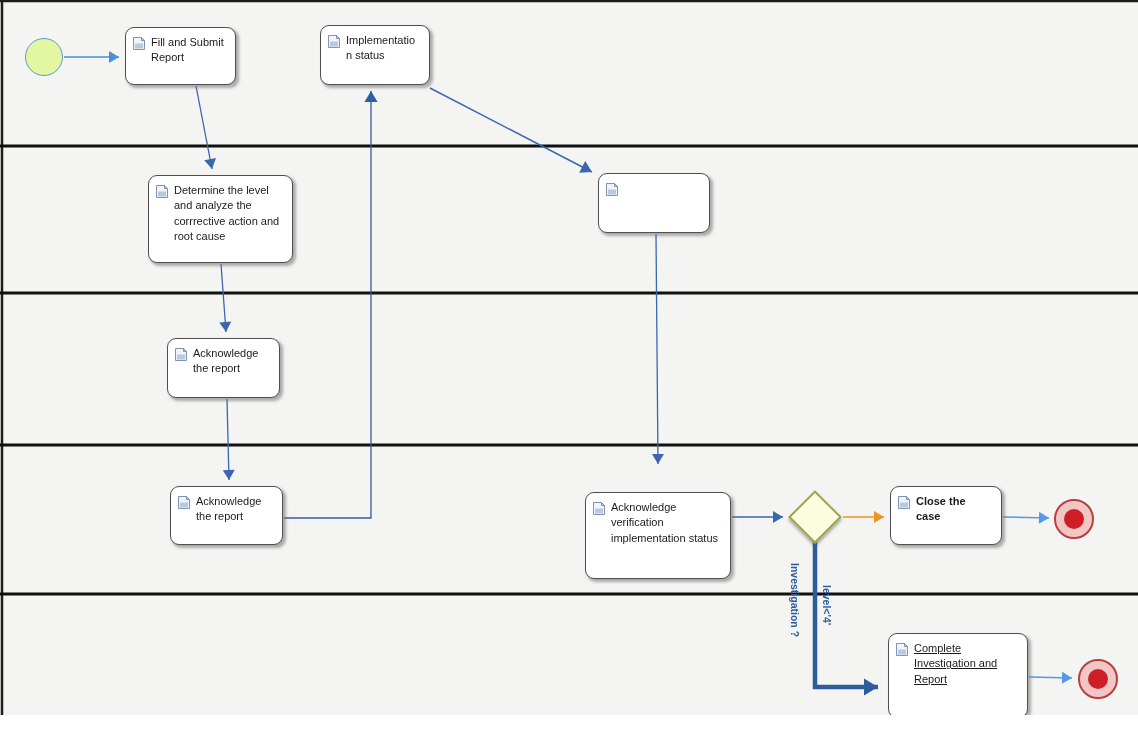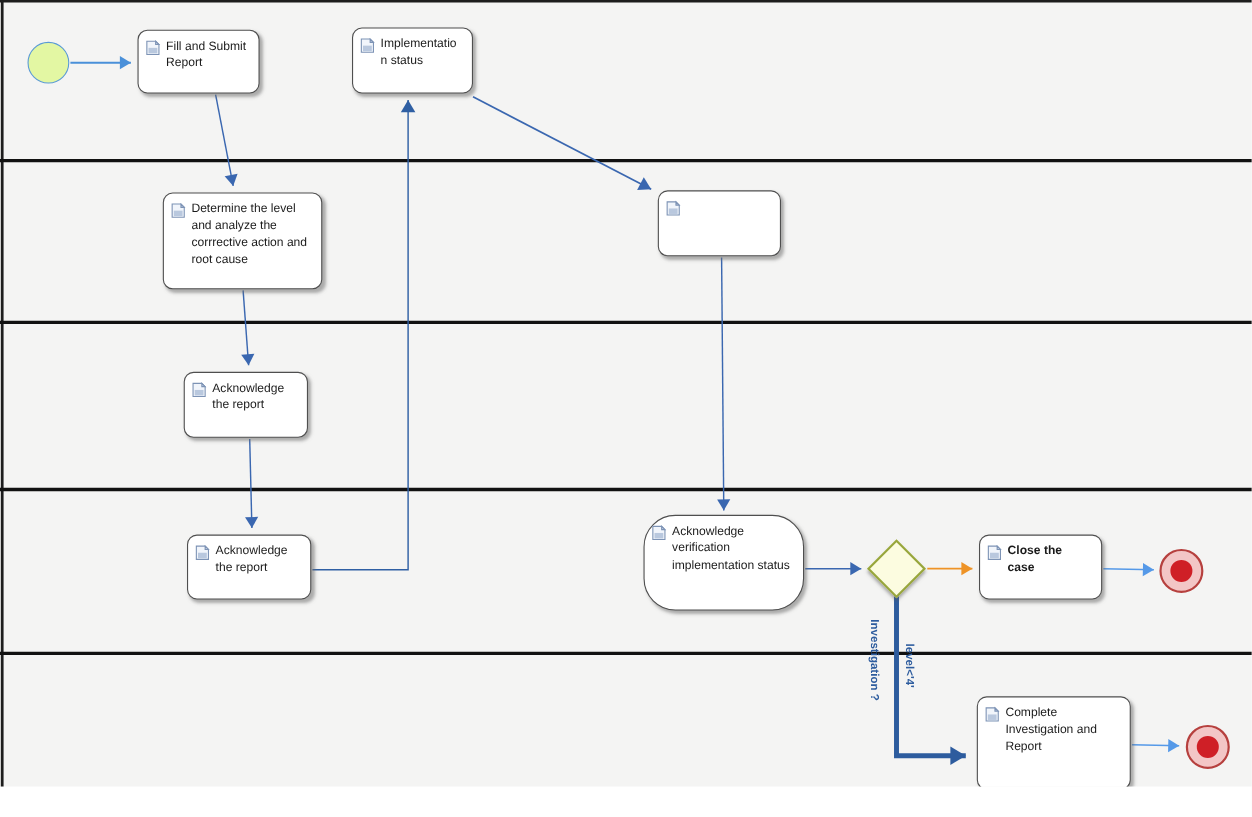--- a/index.html
+++ b/index.html
@@ -106,41 +106,41 @@
       <span class="label">Acknowledge the report</span>
     </div>
     <div class="task" style="left: 170px; top: 486px; width: 113px; height: 59px;">
       <span class="icon"><svg width="14" height="15" viewBox="0 0 14 15">
           <path d="M1.5 1.5 h8 l3 3 v9 h-11 z" fill="#f1f5fb" stroke="#7d93b5" stroke-width="1"></path>
           <path d="M9.5 1.5 l3 3 h-3 z" fill="#c6d3e8" stroke="#7d93b5" stroke-width="1"></path>
           <rect x="3" y="7.5" width="8" height="5" fill="#b9c8de"></rect>
         </svg></span>
       <span class="label">Acknowledge the report</span>
     </div>
-    <div class="task" style="left: 585px; top: 468px; width: 146px; height: 87px; border-radius: 29px;">
+    <div class="task" style="left: 585px; top: 492px; width: 146px; height: 87px;">
       <span class="icon"><svg width="14" height="15" viewBox="0 0 14 15">
           <path d="M1.5 1.5 h8 l3 3 v9 h-11 z" fill="#f1f5fb" stroke="#7d93b5" stroke-width="1"></path>
           <path d="M9.5 1.5 l3 3 h-3 z" fill="#c6d3e8" stroke="#7d93b5" stroke-width="1"></path>
           <rect x="3" y="7.5" width="8" height="5" fill="#b9c8de"></rect>
         </svg></span>
       <span class="label">Acknowledge verification implementation status</span>
     </div>
     <div class="gateway" style="left: 796px; top: 498px; width: 38px; height: 38px; background: rgb(252, 252, 224); border-color: rgb(152, 166, 60);"></div>
     <div class="task" style="left: 890px; top: 486px; width: 112px; height: 59px; font-weight: bold;">
       <span class="icon"><svg width="14" height="15" viewBox="0 0 14 15">
           <path d="M1.5 1.5 h8 l3 3 v9 h-11 z" fill="#f1f5fb" stroke="#7d93b5" stroke-width="1"></path>
           <path d="M9.5 1.5 l3 3 h-3 z" fill="#c6d3e8" stroke="#7d93b5" stroke-width="1"></path>
           <rect x="3" y="7.5" width="8" height="5" fill="#b9c8de"></rect>
         </svg></span>
       <span class="label">Close the case</span>
     </div>
     <div class="event end-outer" style="left: 1054px; top: 499px; width: 40px; height: 40px; background: rgb(243, 198, 198); border-color: rgb(182, 64, 62);">
       <div class="end-inner" style="width: 20px; height: 20px; background: rgb(207, 31, 38);"></div>
     </div>
-    <div class="task" style="left: 888px; top: 633px; width: 140px; height: 85px;">
+    <div class="task" style="left: 888px; top: 633px; width: 140px; height: 85px; text-decoration: underline;">
       <span class="icon"><svg width="14" height="15" viewBox="0 0 14 15">
           <path d="M1.5 1.5 h8 l3 3 v9 h-11 z" fill="#f1f5fb" stroke="#7d93b5" stroke-width="1"></path>
           <path d="M9.5 1.5 l3 3 h-3 z" fill="#c6d3e8" stroke="#7d93b5" stroke-width="1"></path>
           <rect x="3" y="7.5" width="8" height="5" fill="#b9c8de"></rect>
         </svg></span>
       <span class="label">Complete Investigation and Report</span>
     </div>
     <div class="event end-outer" style="left: 1078px; top: 659px; width: 40px; height: 40px; background: rgb(243, 198, 198); border-color: rgb(182, 64, 62);">
       <div class="end-inner" style="width: 20px; height: 20px; background: rgb(207, 31, 38);"></div>
     </div>

